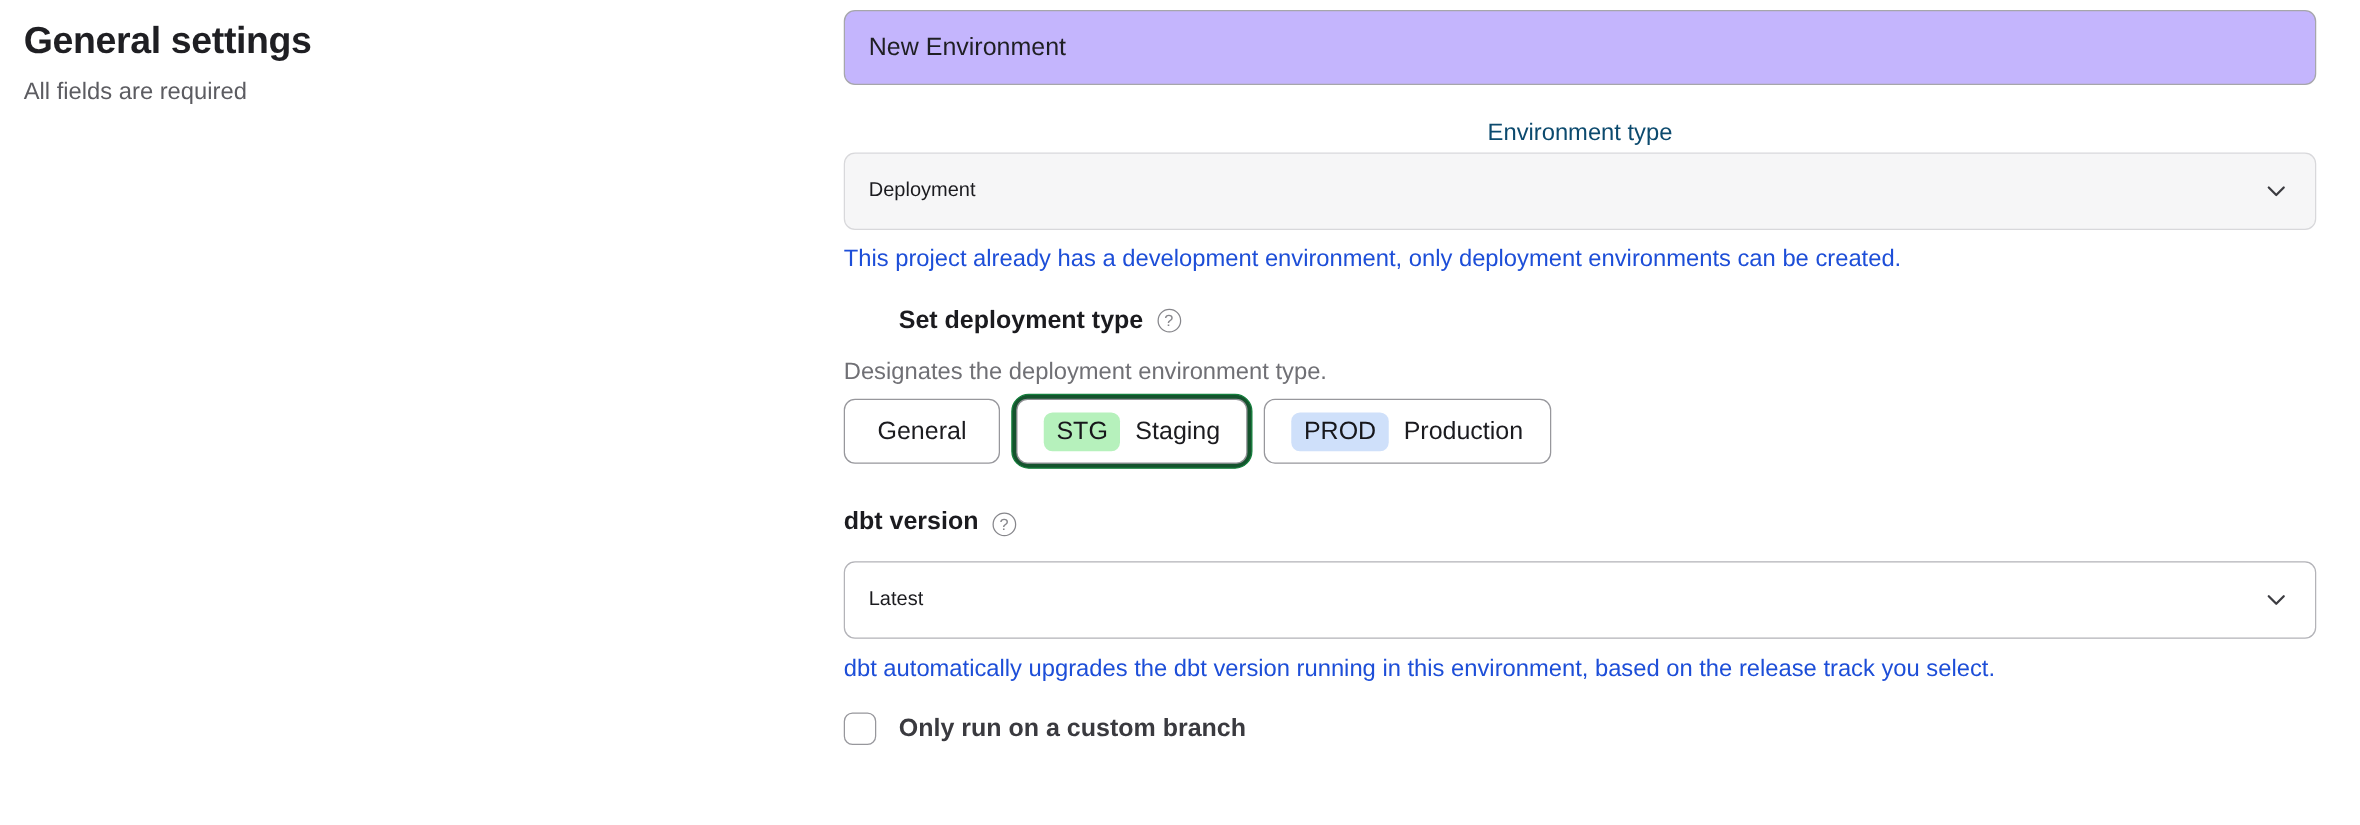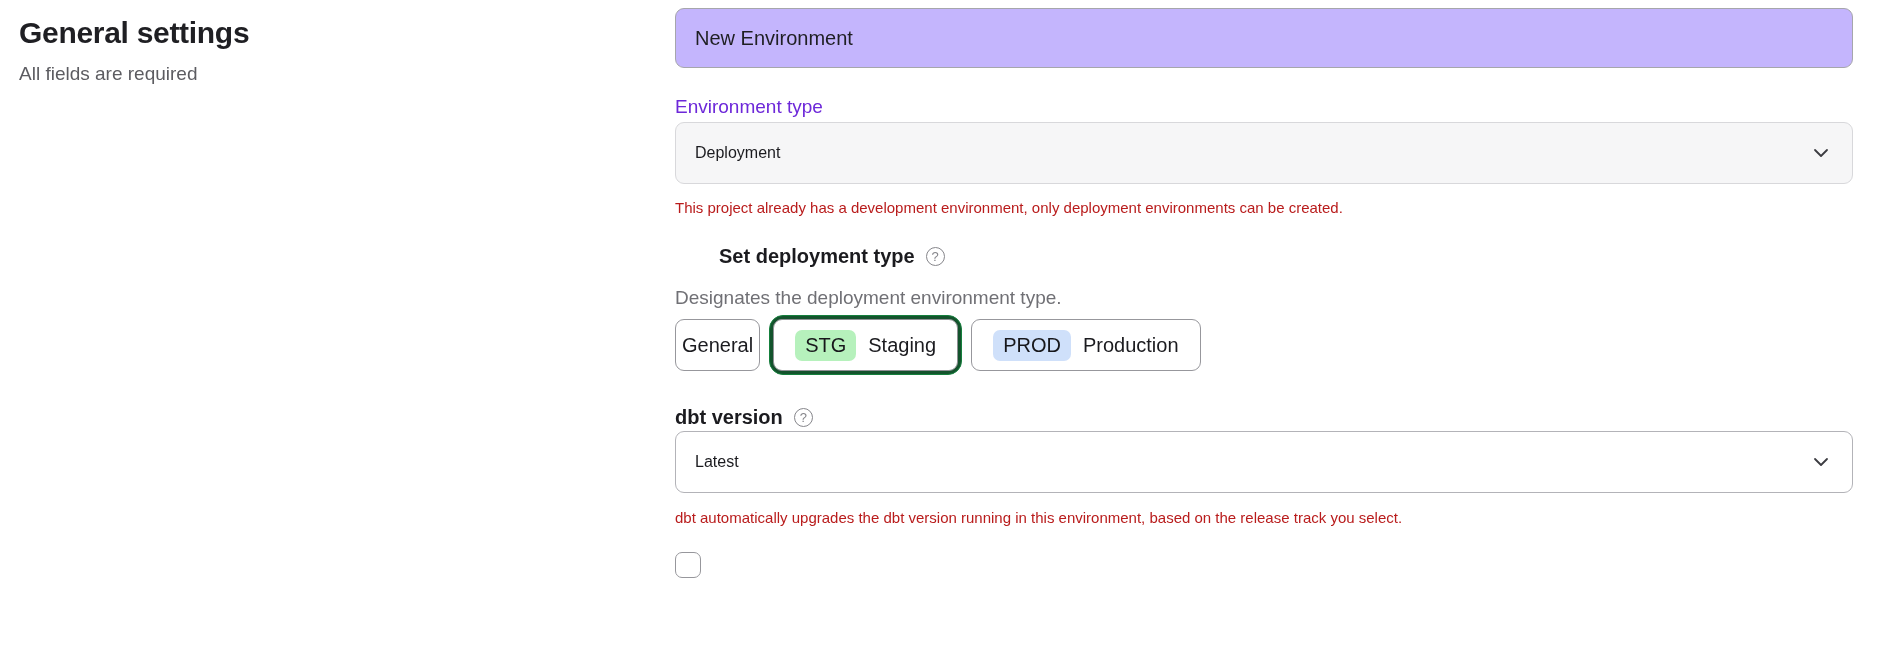--- a/index.html
+++ b/index.html
@@ -15,63 +15,63 @@
 
   
   .intro { position: absolute; left: 19px; top: 16px; width: 520px; }
   .page-title { font-size: 30px; font-weight: 700; letter-spacing: -0.3px; color: #1f1f23; margin: 0; }
   .page-subtitle { font-size: 19px; color: #5c5c61; margin-top: 13px; }
 
   
   .form-col { position: absolute; left: 675px; top: 0; width: 1178px; }
 
   .field-label { font-size: 19px; line-height: 24px; color: #28282d; margin-top: 18px; }
-  .field-label.disabled { color: #6d28d9; margin-top: 27px; }
+  .field-label.disabled { color: #0c4a6e; margin-top: 27px; text-align: center; }
 
   .text-input {
     display: block; width: 100%; height: 60px; margin-top: 8px;
     border: 1px solid #a6a6ab; border-radius: 9px;
     padding: 0 19px; font-size: 20px; color: #1f1f23;
     font-family: "Liberation Sans", sans-serif; background: #c4b5fd; outline: none;
   }
 
   .select {
     position: relative; width: 100%; height: 62px;
     border-radius: 9px; display: flex; align-items: center;
     padding: 0 19px; font-size: 16px; color: #1b1b1f; cursor: pointer;
   }
   .select.disabled { background: #f6f6f7; border: 1px solid #d8d8db; margin-top: 3px; }
-  .select.enabled  { background: #ffffff; border: 1px solid #b3b3b8; margin-top: 2px; }
+  .select.enabled  { background: #ffffff; border: 1px solid #b3b3b8; margin-top: 20px; }
   .chevron { position: absolute; right: 23px; top: 50%; transform: translateY(-50%); display: flex; }
 
-  .helper { font-size: 15px; line-height: 23px; color: #b91c1c; }
+  .helper { font-size: 19px; line-height: 23px; color: #1d4ed8; }
   .helper.under-select { margin-top: 12px; }
   .helper.under-version { margin-top: 13px; }
 
   .section-heading {
     display: flex; align-items: center; gap: 11px;
     font-size: 20px; font-weight: 700; color: #1b1b1f;
   }
   .section-heading.first { margin-top: 26px; margin-left: 44px; }
-  .section-heading.second { margin-top: 28px; }
+  .section-heading.second { margin-top: 28px; align-items: flex-end; }
   .help-icon {
     width: 19px; height: 19px; border: 1.5px solid #86868b; border-radius: 50%;
     color: #86868b; font-size: 13px; font-weight: 400; line-height: 1;
     display: inline-flex; align-items: center; justify-content: center;
   }
   .section-desc { font-size: 19px; line-height: 23px; color: #707075; margin-top: 18px; }
 
   .btn-row { display: flex; align-items: center; gap: 9px; margin-top: 3px; height: 66px; }
   .type-btn {
     height: 52px; background: #fff; border: 1px solid #97979c; border-radius: 9px;
     display: inline-flex; align-items: center; gap: 12px;
     font-size: 20px; color: #1b1b1f; cursor: pointer;
     font-family: "Liberation Sans", sans-serif;
   }
-  .type-btn.general { padding: 0 6px; }
+  .type-btn.general { padding: 0 26px; }
   .type-btn.with-badge { padding: 0 21px; }
   .selected-ring {
     border: 1px solid #15803d; border-radius: 14px; padding: 3px;
     display: inline-flex; background: #14532d;
   }
   .selected-ring .type-btn { border-color: #8f8f94; }
   .badge { padding: 4px 10px; border-radius: 7px; font-size: 20px; color: #17171b; }
 
   .checkbox-row { display: flex; align-items: center; gap: 18px; margin-top: 22px; height: 28px; }
   .checkbox {
@@ -134,15 +134,16 @@
     <span class="chevron">
       <svg width="16" height="10" viewBox="0 0 16 10" fill="none">
         <path d="M2 2 L8 8 L14 2" stroke="#3c3c41" stroke-width="1.8" stroke-linecap="round" stroke-linejoin="round"></path>
       </svg>
     </span>
   </div>
   <div class="helper under-version">dbt automatically upgrades the dbt version running in this environment, based on the release track you select.</div>
 
   <div class="checkbox-row">
     <span class="checkbox"></span>
+    <span class="checkbox-label">Only run on a custom branch</span>
   </div>
 
 </div>
 
 </body></html>

